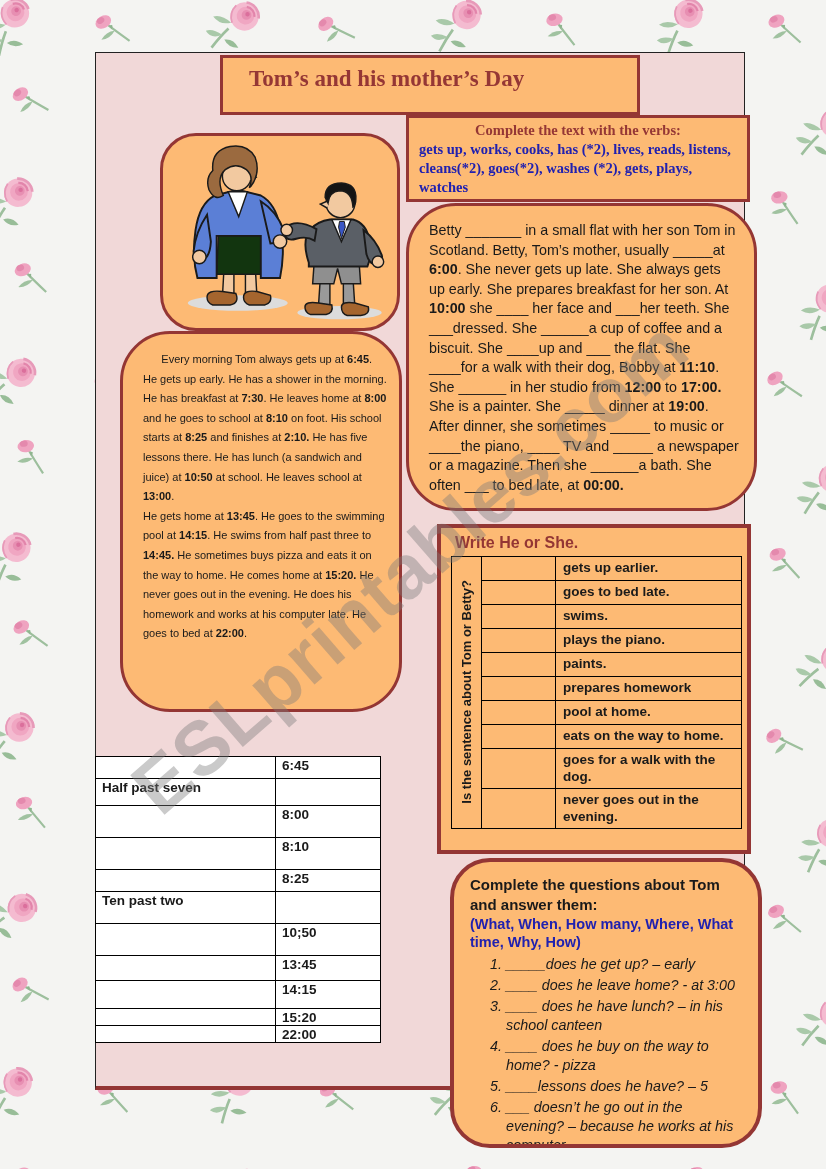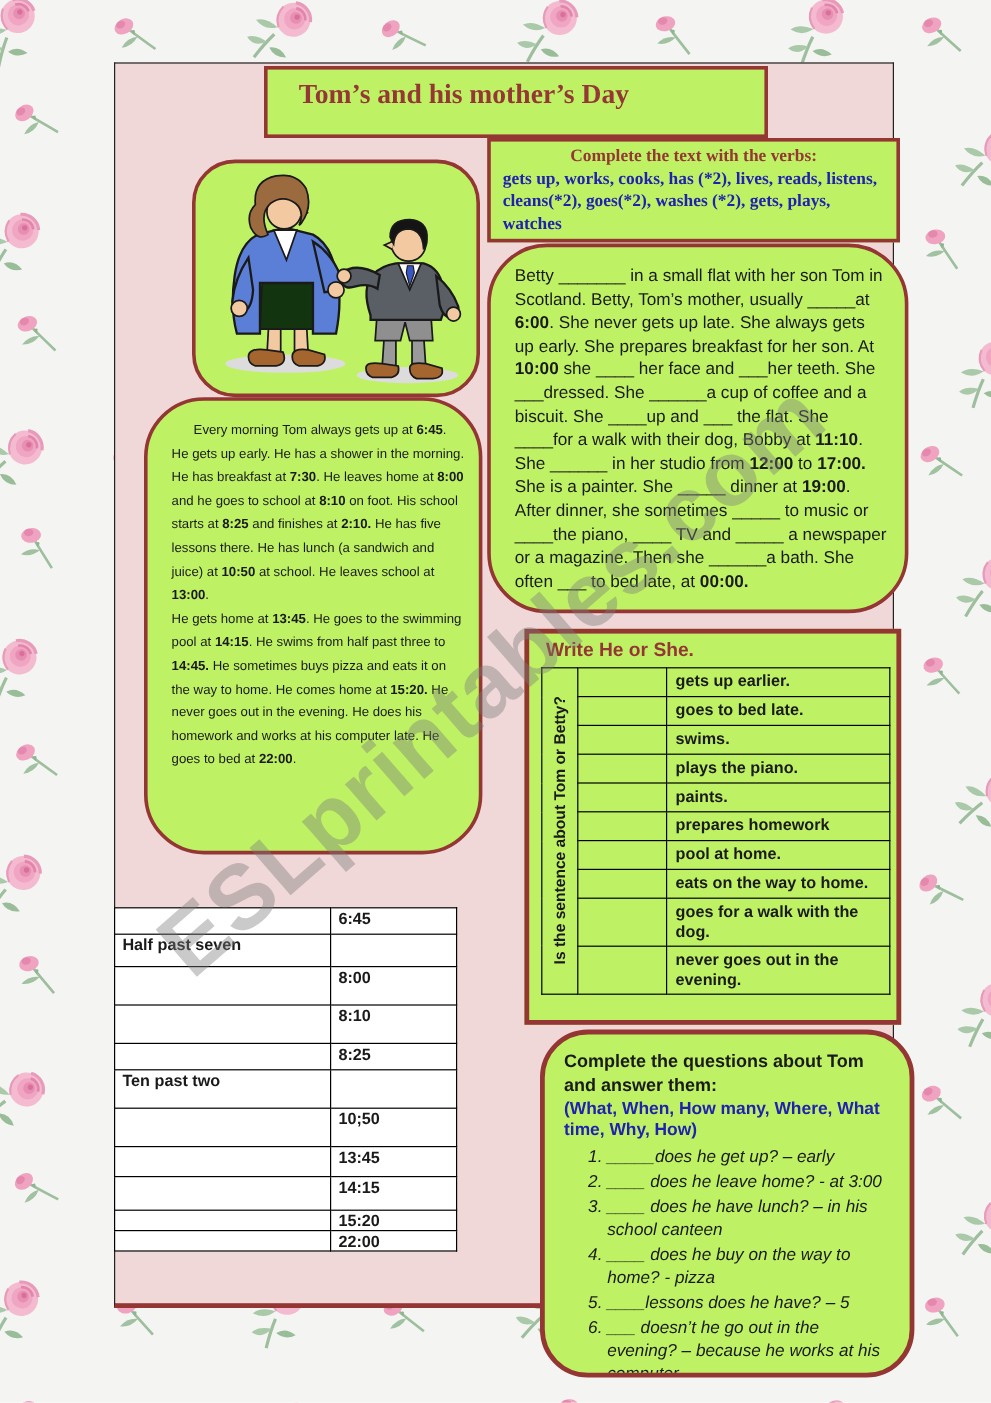--- a/index.html
+++ b/index.html
@@ -3,21 +3,21 @@
 <meta charset="utf-8">
 <style>
   * { margin:0; padding:0; box-sizing:border-box; }
   html,body { background:#fff; }
   .page { position:relative; width:826px; height:1169px; overflow:hidden;
           background:#f4f4f2; font-family:"Liberation Sans", sans-serif; color:#1a1a1a; }
   .rose-layer { position:absolute; inset:0; z-index:0; }
   .sprite { position:absolute; }
   .pink-area { position:absolute; left:95px; top:52px; width:650px; height:1038px;
                background:#f1d8d8; border:1px solid #222; border-bottom:4px solid #943634; z-index:1; }
-  .wbox { position:absolute; background:#bef264; border:3px solid #943634; z-index:2; }
+  .wbox { position:absolute; background:#fdba74; border:3px solid #943634; z-index:2; }
   .title-box { left:220px; top:55px; width:420px; height:60px; padding:8px 0 0 26px; }
   .title-box h1 { font-family:"Liberation Serif", serif; font-size:23px; font-weight:bold; color:#953735; }
   .verbs-box { left:406px; top:115px; width:344px; height:87px; padding:3px 10px 0 10px;
                font-family:"Liberation Serif", serif; font-size:14.5px; font-weight:bold; line-height:1.3; }
   .verbs-box .vb-head { color:#953735; text-align:center; }
   .verbs-box .vb-list { color:#2021b0; }
   .clipart-box { left:160px; top:133px; width:240px; height:198px; border-radius:36px; overflow:hidden; }
   .bubble { border-radius:50px; }
   .betty { left:406px; top:203px; width:351px; height:308px; padding:15px 14px 0 20px;
            font-size:14.3px; line-height:19.6px; }

